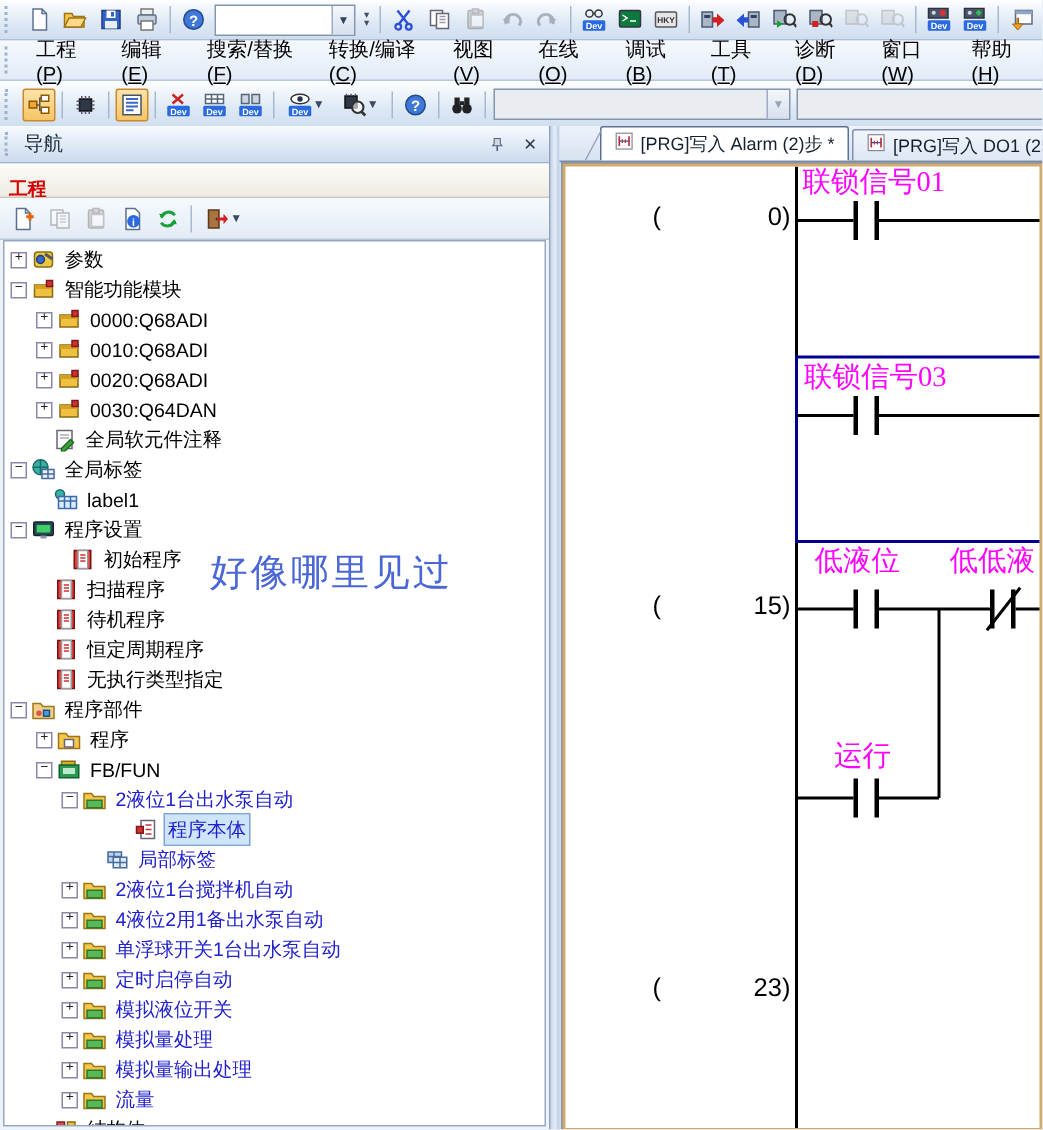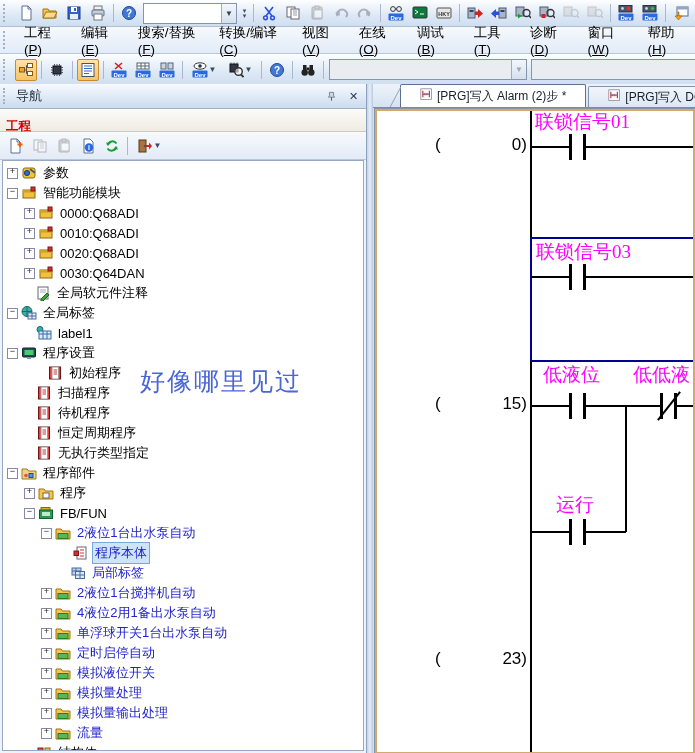--- a/index.html
+++ b/index.html
@@ -52,21 +52,21 @@
   .tlabel.sel{background:#cde4fb;outline:1px solid #7aa7d8;}
   #watermark{position:absolute;left:140px;top:281px;font-family:"Liberation Serif",serif;font-size:25px;letter-spacing:2px;pointer-events:none;z-index:6;white-space:nowrap;}
 
   
   #splitter{width:6px;height:100%;background:linear-gradient(90deg,#c4d2e6,#e6eef8,#b8c8de);flex:0 0 auto;}
 
   
   #editor{flex:1;height:100%;display:flex;flex-direction:column;background:#d3dfee;min-width:0;}
   #tabbar{height:23px;display:flex;align-items:flex-end;background:linear-gradient(#eef3fa,#d6e2f1);border-bottom:1px solid #7a8ca8;overflow:hidden;}
   .tab-slant{width:14px;height:20px;border-right:1px solid #90a2ba;transform:skewX(-28deg);margin:0 4px 0 8px;flex:0 0 auto;}
-  .etab{flex:0 0 auto;display:flex;align-items:center;gap:4px;height:20px;padding:0 19px;font-size:12px;color:#15202e;background:linear-gradient(#f2f6fb,#dde7f3);border:1px solid #8092ac;border-bottom:none;margin-right:2px;border-radius:2px 2px 0 0;white-space:nowrap;}
+  .etab{flex:0 0 auto;display:flex;align-items:center;gap:4px;height:20px;padding:0 9px;font-size:12px;color:#15202e;background:linear-gradient(#f2f6fb,#dde7f3);border:1px solid #8092ac;border-bottom:none;margin-right:2px;border-radius:2px 2px 0 0;white-space:nowrap;}
   .etab.active{background:#fff;height:22px;border-color:#5c7092;}
   .etab svg{width:13px;height:13px;}
   #doc-wrap{flex:1;margin-left:1px;border-top:1px solid #8494ac;border-left:1px solid #8494ac;background:#d2ab6a;padding:2px 0 0 2px;min-width:0;}
   #canvas{position:relative;width:316px;height:641px;background:#fff;overflow:hidden;}
   .hline,.vline{position:absolute;background:#000;}
   .hline{height:2px;}
   .vline{width:2px;}
   .contact{position:absolute;width:17px;height:26px;background:#fff;}
   .contact i{position:absolute;top:0;width:3px;height:100%;background:#000;display:block;}
   .contact i.l{left:0;} .contact i.r{right:0;}
@@ -590,21 +590,21 @@
             <span class="tlabel">FB/FUN</span>
           </div>
           <div class="trow" style="padding-left: 38px;">
             <span class="texp">−</span>
             <span class="ticon"><svg viewBox="0 0 16 16">
                 <path d="M1 4h5l1.5 2H15v8H1z" fill="#f7c64c" stroke="#9c7612"></path>
                 <rect x="3" y="8.5" width="10" height="5" fill="#58b858" stroke="#2a7a2a"></rect>
               </svg></span>
             <span class="tlabel blue">2液位1台出水泵自动</span>
           </div>
-          <div class="trow" style="padding-left: 58px; font-family: Liberation Mono, monospace;">
+          <div class="trow" style="padding-left: 75px; font-family: Liberation Mono, monospace;">
             <span class="texp-sp"></span>
             <span class="ticon"><svg viewBox="0 0 16 16">
                 <rect x="4" y="2" width="9" height="12" fill="#fff" stroke="#667"></rect>
                 <rect x="1" y="6" width="4.5" height="4.5" fill="#d03030" stroke="#801818"></rect>
                 <path d="M7 5h4M7 8h4M7 11h4" stroke="#c33"></path>
               </svg></span>
             <span class="tlabel blue sel">程序本体</span>
           </div>
           <div class="trow" style="padding-left: 55px;">
             <span class="texp-sp"></span>

